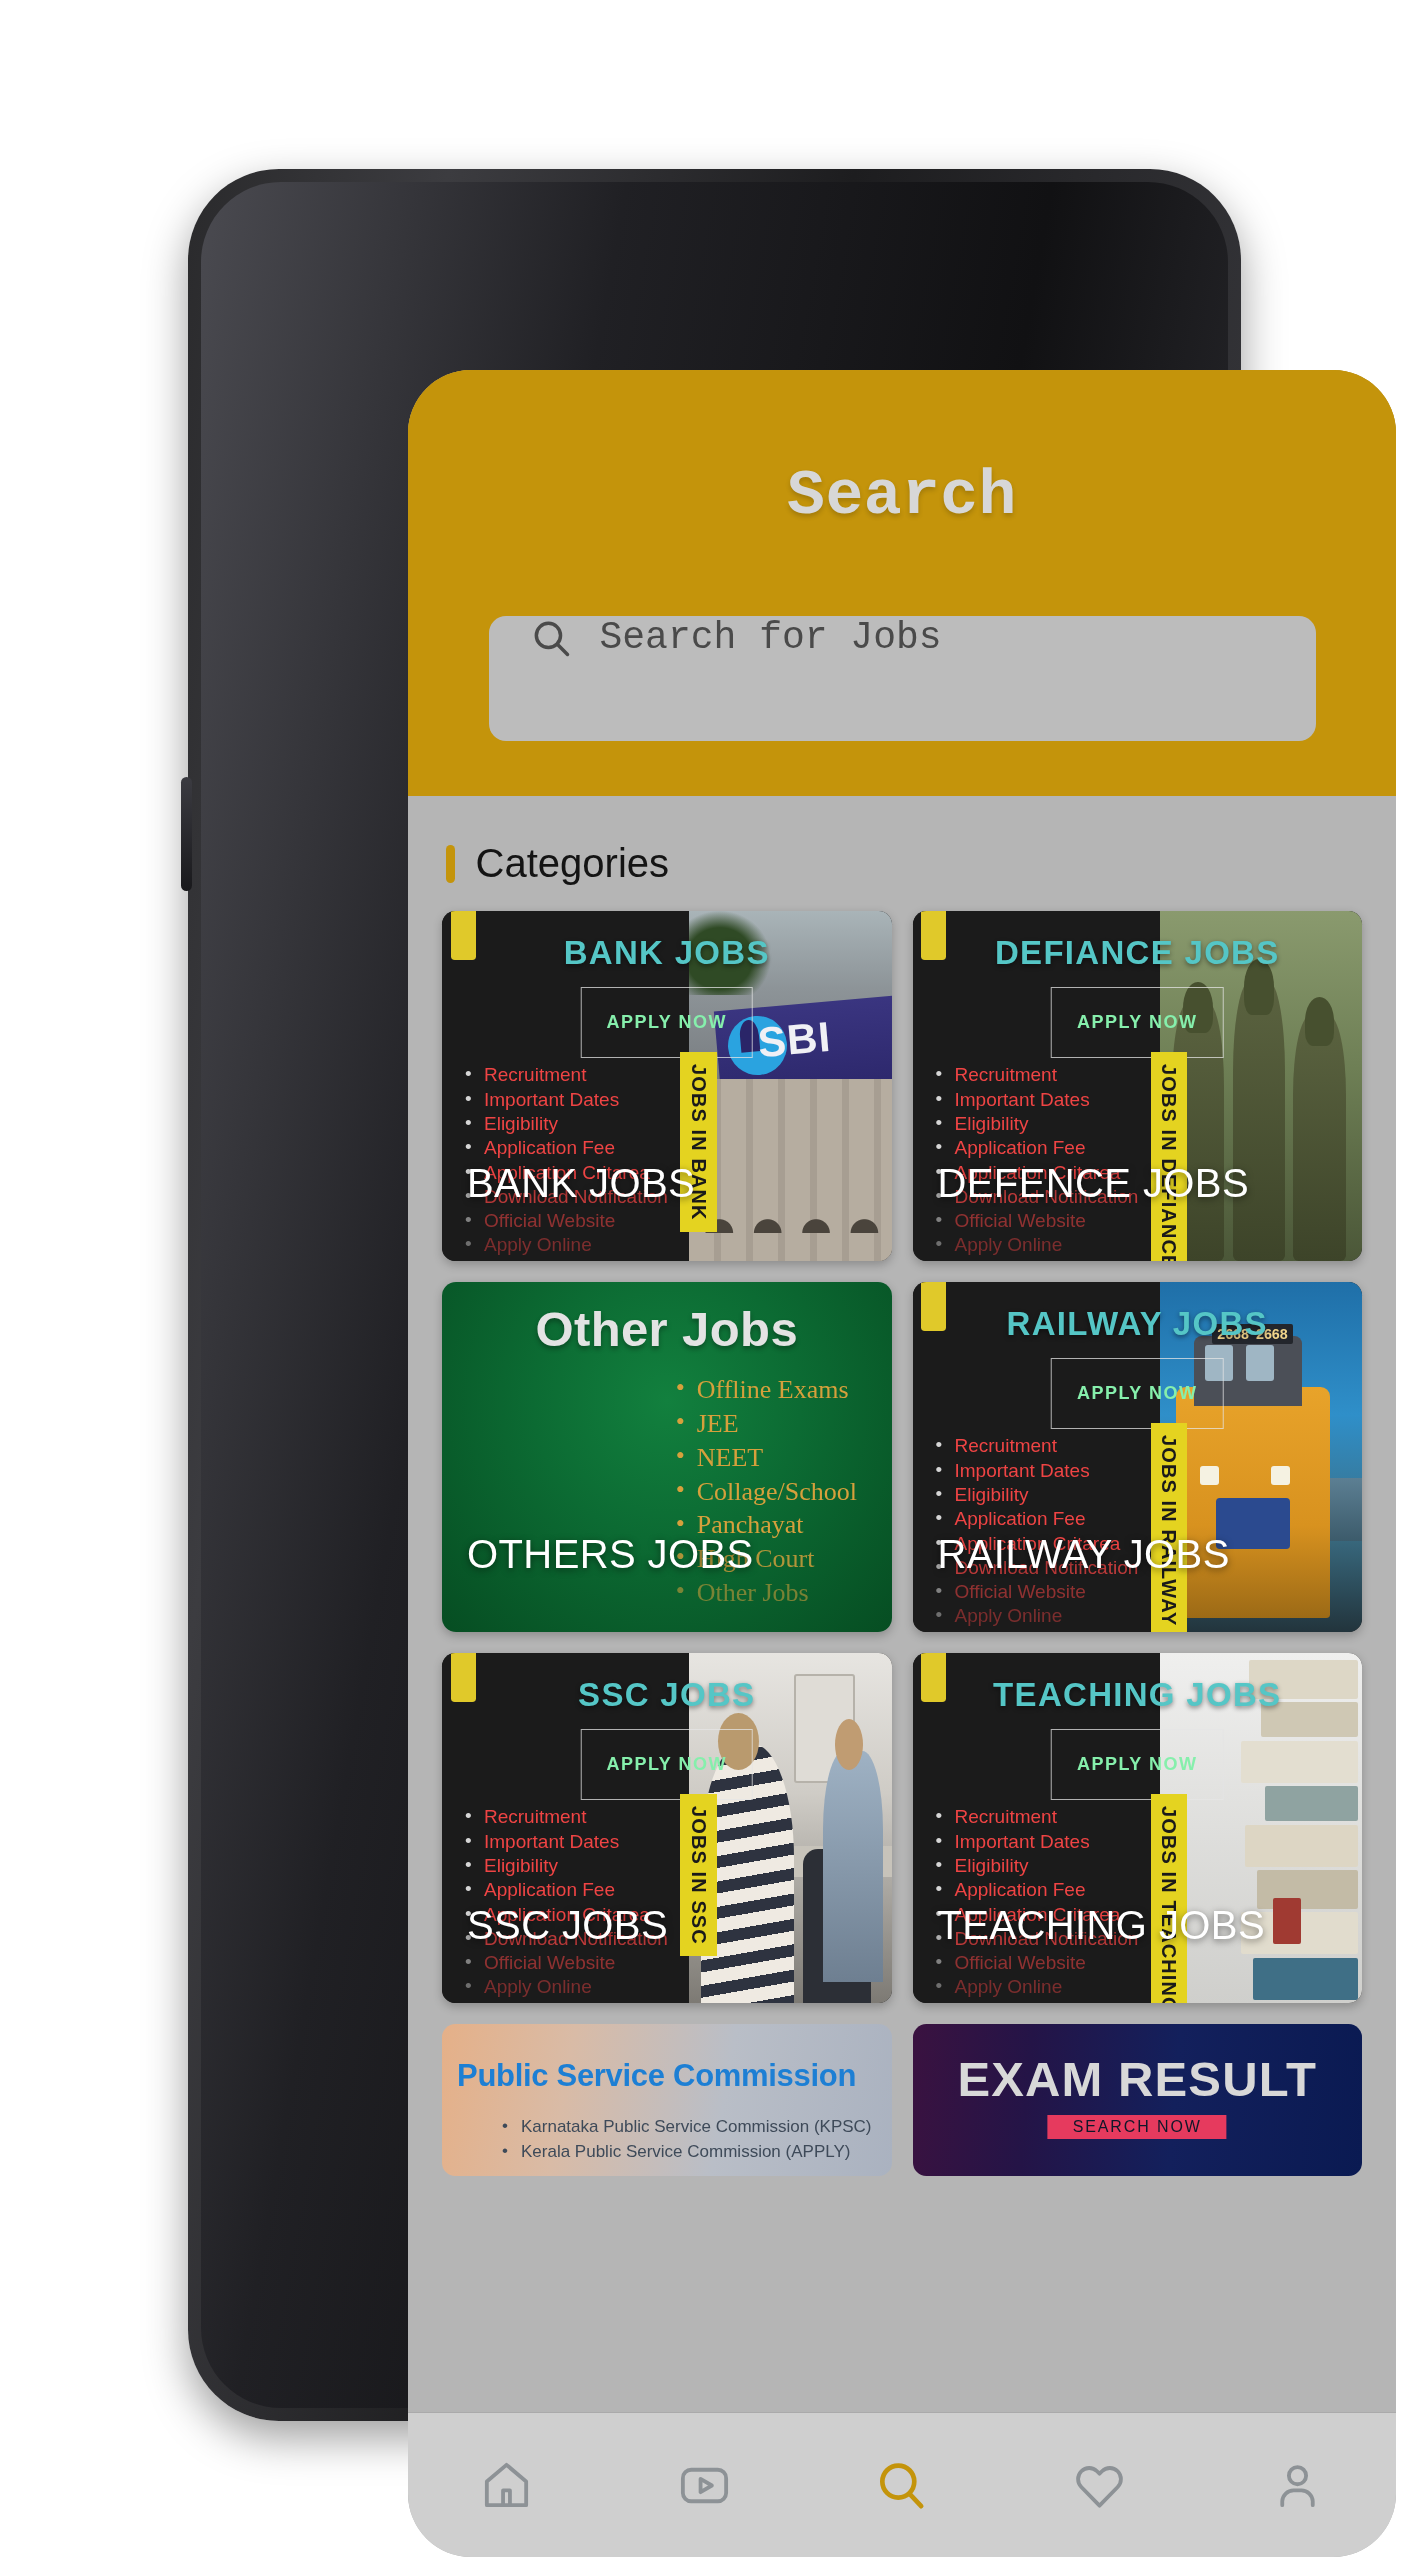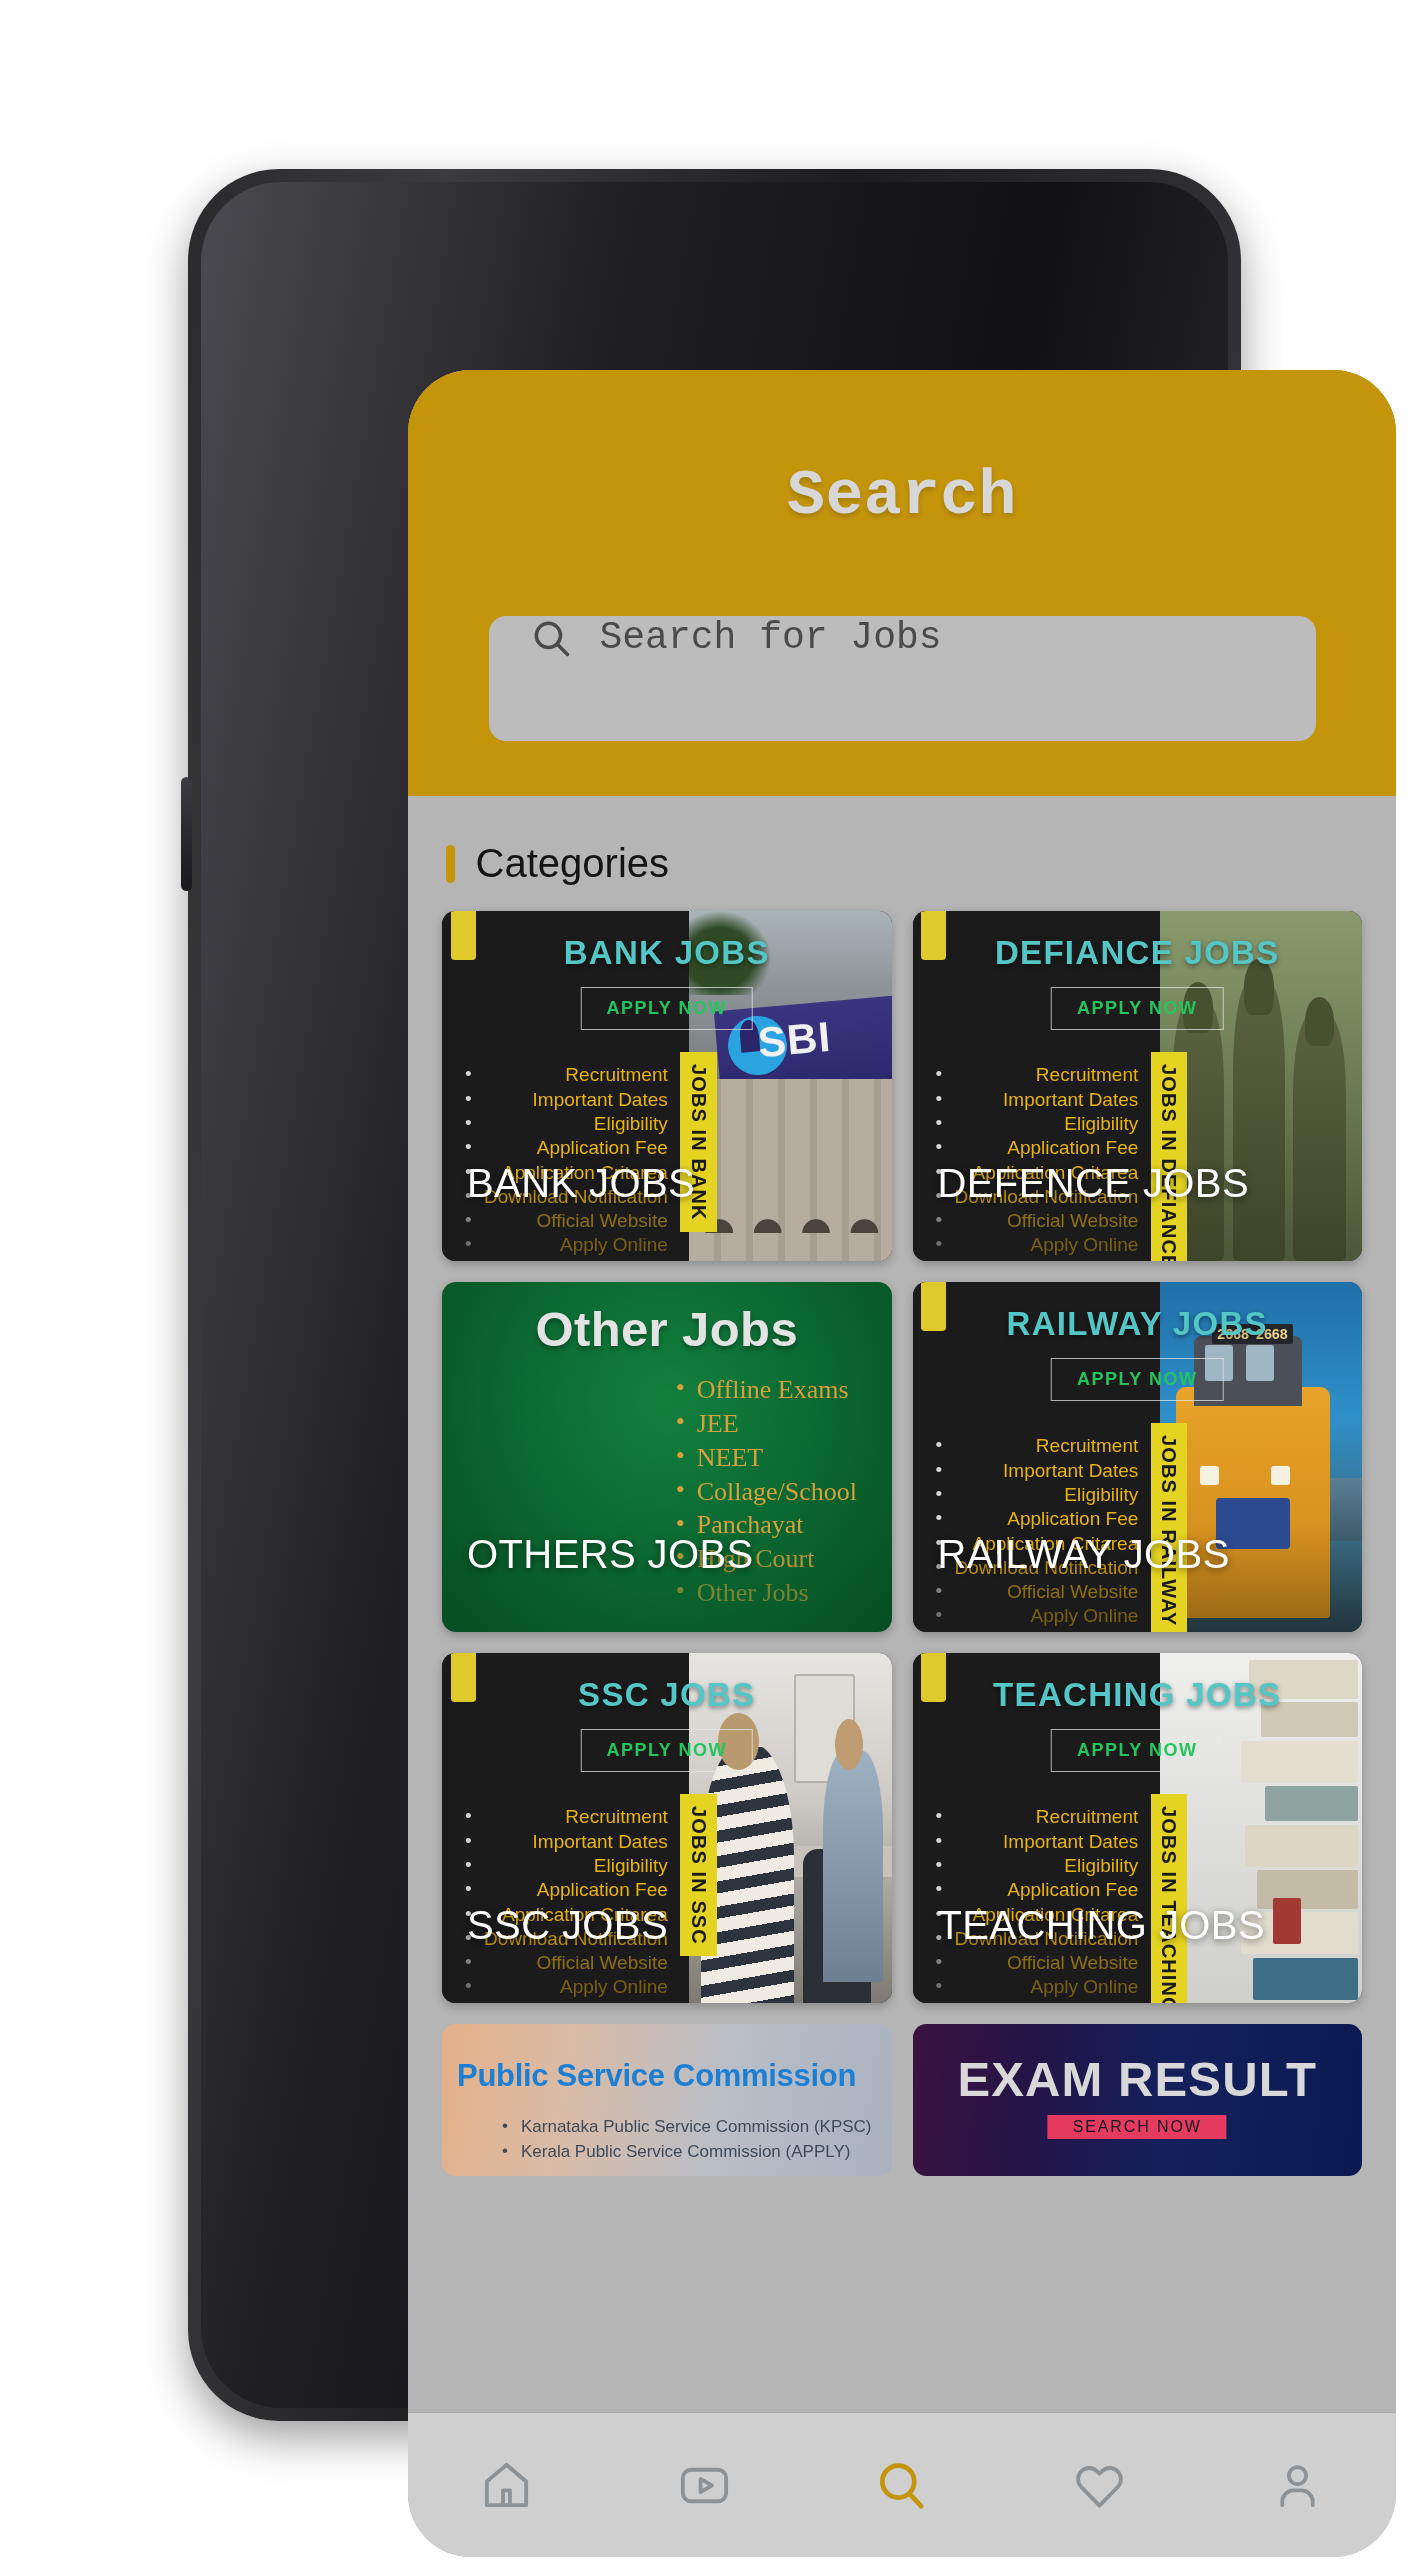--- a/index.html
+++ b/index.html
@@ -112,31 +112,31 @@
     position:absolute; left:8.6px; top:0; width:25px; height:49px;
     background:#e0c92a; border-radius:0 0 3.8px 3.8px; z-index:5;
   }
   .card-heading {
     position:absolute; top:23px; left:0; right:0; text-align:center;
     font-size:33px; font-weight:700; color:#55c6c6; letter-spacing:1.3px;
     z-index:4; text-shadow:0 1.9px 5.7px rgba(0,0,0,.45);
   }
   .apply-btn {
     position:absolute; top:76px; left:50%; transform:translateX(-50%);
-    border:1.9px solid rgba(230,230,230,.75); padding:10px 25px;
-    font-size:18px; font-weight:700; letter-spacing:1.5px; color:#22c55e;
+    border:1.9px solid rgba(230,230,230,.75); padding:24px 25px;
+    font-size:18px; font-weight:700; letter-spacing:1.5px; color:#86efac;
     z-index:4;
   }
   .bullets {
     position:absolute; left:23px; top:152px; z-index:4;
     list-style:none; margin:0; padding:0;
   }
   .bullets li {
-    font-size:19px; color:#eab308; line-height:1.28;
-    padding-left:19px; position:relative; white-space:nowrap;text-align:right;
+    font-size:19px; color:#ef4444; line-height:1.28;
+    padding-left:19px; position:relative; white-space:nowrap;
   }
   .bullets li::before {
     content:"•"; position:absolute; left:0; top:-1px; color:#d6d6d6;
   }
   .bullets li:nth-child(6){ opacity:.78; }
   .bullets li:nth-child(7){ opacity:.55; }
   .bullets li:nth-child(8){ opacity:.45; }
   .side-ribbon {
     position:absolute; left:53%; top:141px; z-index:6;
     background:#e4d320; color:#1a1a1a;

